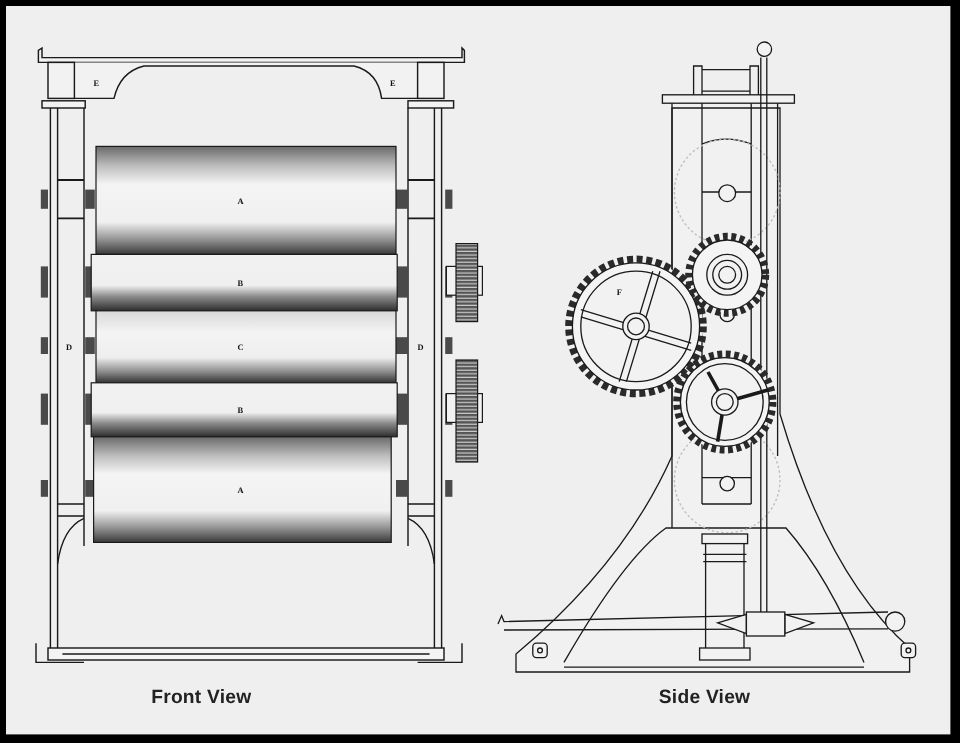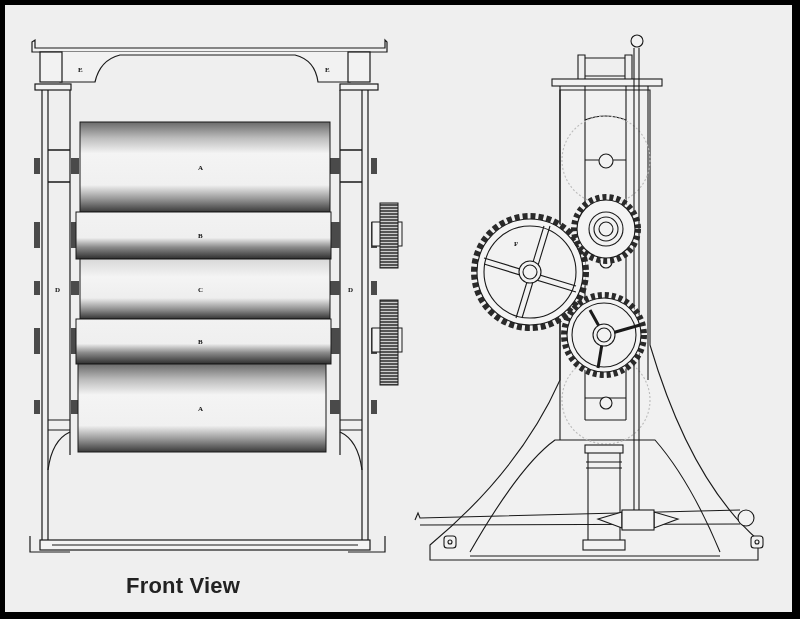--- a/index.html
+++ b/index.html
@@ -1,20 +1,20 @@
 <!DOCTYPE html>
 <html><head>
   <meta charset="utf-8">
   <style>
     html, body { margin: 0; padding: 0; background: #000; }
     body { width: 800px; height: 619px; overflow: hidden; font-family: "Liberation Sans", sans-serif; }
     .frame { position: absolute; left: 0; top: 0; width: 800px; height: 619px; background: #000; }
     .canvas { position: absolute; left: 5px; top: 5px; width: 787px; height: 607px; background: #efefef; overflow: hidden; }
     svg { position: absolute; left: 0; top: 0; }
-    .caption { position: absolute; font-weight: bold; font-size: 22px; color: #222; letter-spacing: 0.2px; }
+    .caption { position: absolute; font-weight: bold; font-size: 16px; color: #222; letter-spacing: 0.2px; }
     .cap-front { left: 121px; top: 568px; }
     .cap-side { left: 544px; top: 568px; }
     .lbl { font-family: "Liberation Serif", serif; font-weight: bold; font-size: 7px; fill: #111; }
   </style>
 </head>
 <body>
 
 <div class="frame">
   <div class="canvas">
     <svg width="787" height="607" viewBox="5 5 787 607">
@@ -182,14 +182,15 @@
           <circle cx="604" cy="335" r="32"></circle>
           <path d="M590 310 L600 328 M640 325 L612 333 M602 344 L598 368" fill="none" stroke-width="3"></path>
           <circle cx="604" cy="335" r="11"></circle>
           <circle cx="604" cy="335" r="7"></circle>
         </g>
       </g>
       <text class="lbl" x="514" y="246">F</text>
     </svg>
 
     <div class="caption cap-front">Front View</div>
+    <div class="caption cap-side">Side View</div>
   </div>
 </div>
 
 </body></html>

